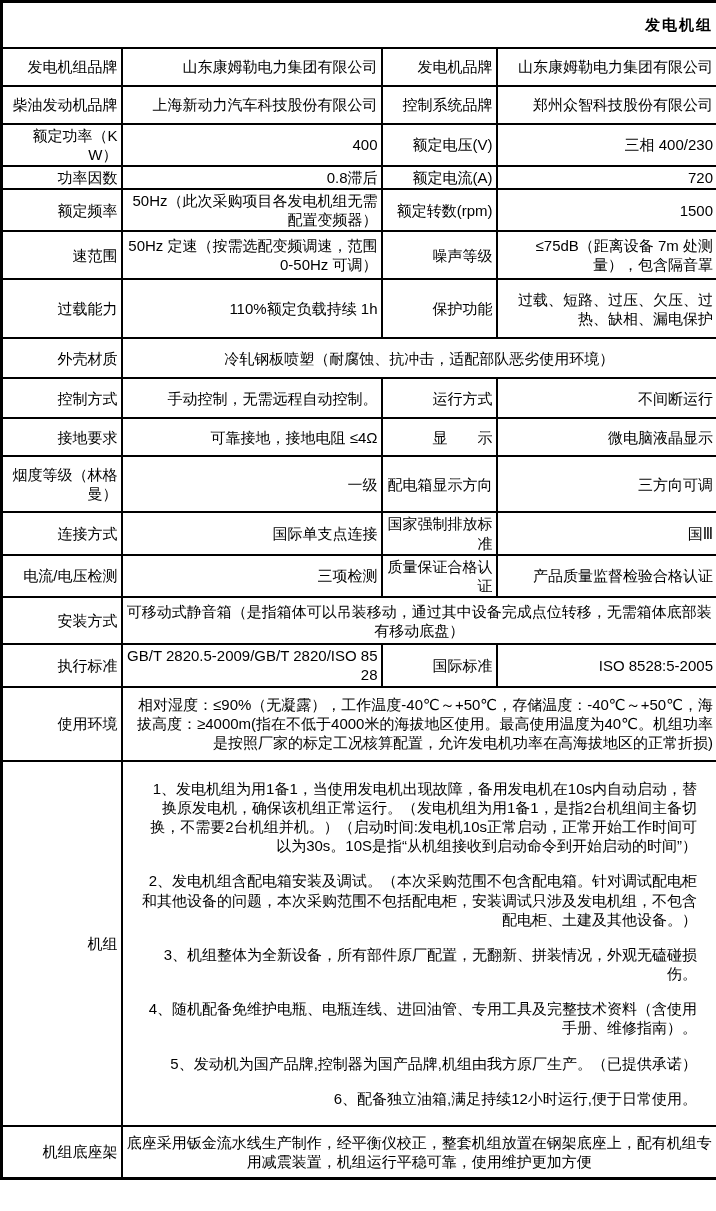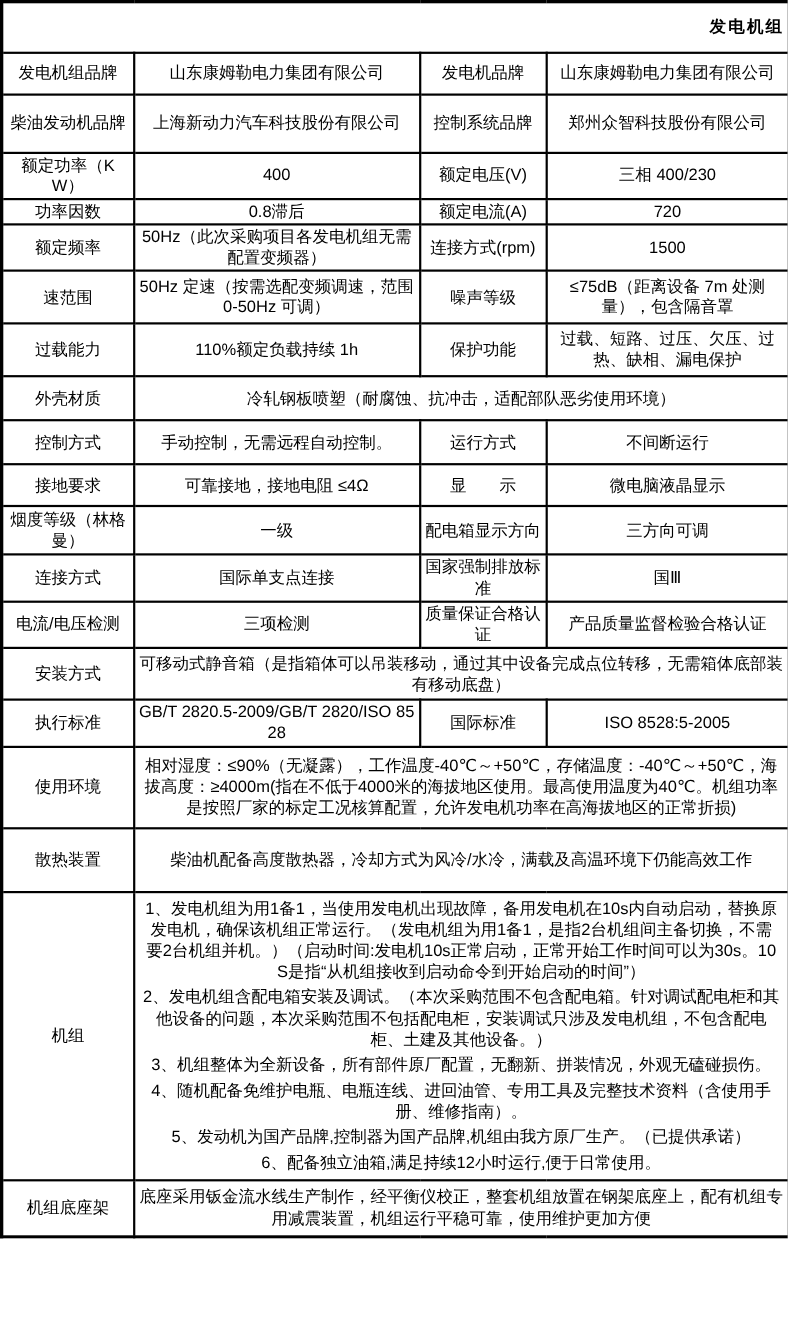--- a/index.html
+++ b/index.html
@@ -29,34 +29,34 @@
       word-break: break-all;
     }
     td.title-cell {
       font-size: 28px;
       font-weight: bold;
       text-align: right;
       letter-spacing: 2px;
       padding: 4px 0;
     }
     td.lab {
-      text-align: center;
+      text-align: right;
       padding: 1px 2px;
     }
     td.val {
-      text-align: center;
+      text-align: right;
       padding: 1px 4px;
     }
     td.ctr {
       text-align: center;
       padding: 1px 6px;
       margin-left: 38px;
     }
     .unit-cell div {
-      margin: 4px;
+      margin: 16px;
       padding: 0;
     }
   </style>
 </head>
 <body>
 
 <div class="sheet">
   <table class="spec">
     <colgroup>
       <col style="width:120px">
@@ -70,21 +70,21 @@
       <td colspan="4" class="title-cell">发电机组</td>
     </tr>
 
     <tr style="height:38px">
       <td class="lab">发电机组品牌</td>
       <td class="val">山东康姆勒电力集团有限公司</td>
       <td class="lab">发电机品牌</td>
       <td class="val">山东康姆勒电力集团有限公司</td>
     </tr>
 
-    <tr style="height:53px">
+    <tr style="height:38px">
       <td class="lab">柴油发动机品牌</td>
       <td class="val">上海新动力汽车科技股份有限公司</td>
       <td class="lab">控制系统品牌</td>
       <td class="val">郑州众智科技股份有限公司</td>
     </tr>
 
     <tr style="height:42px">
       <td class="lab">额定功率（KW）</td>
       <td class="val">400</td>
       <td class="lab">额定电压(V)</td>
@@ -94,32 +94,32 @@
     <tr style="height:16px">
       <td class="lab">功率因数</td>
       <td class="val">0.8滞后</td>
       <td class="lab">额定电流(A)</td>
       <td class="val">720</td>
     </tr>
 
     <tr style="height:38px">
       <td class="lab">额定频率</td>
       <td class="val">50Hz（此次采购项目各发电机组无需配置变频器）</td>
-      <td class="lab">连接方式(rpm)</td>
+      <td class="lab">额定转数(rpm)</td>
       <td class="val">1500</td>
     </tr>
 
     <tr style="height:48px">
       <td class="lab">速范围</td>
       <td class="val">50Hz 定速（按需选配变频调速，范围 0-50Hz 可调）</td>
       <td class="lab">噪声等级</td>
       <td class="val">≤75dB（距离设备 7m 处测量），包含隔音罩</td>
     </tr>
 
-    <tr style="height:48px">
+    <tr style="height:59px">
       <td class="lab">过载能力</td>
       <td class="val">110%额定负载持续 1h</td>
       <td class="lab">保护功能</td>
       <td class="val">过载、短路、过压、欠压、过热、缺相、漏电保护</td>
     </tr>
 
     <tr style="height:40px">
       <td class="lab">外壳材质</td>
       <td colspan="3" class="ctr">冷轧钢板喷塑（耐腐蚀、抗冲击，适配部队恶劣使用环境）</td>
     </tr>
@@ -131,21 +131,21 @@
       <td class="val">不间断运行</td>
     </tr>
 
     <tr style="height:38px">
       <td class="lab">接地要求</td>
       <td class="val">可靠接地，接地电阻 ≤4Ω</td>
       <td class="lab">显　　示</td>
       <td class="val">微电脑液晶显示</td>
     </tr>
 
-    <tr style="height:44px">
+    <tr style="height:56px">
       <td class="lab">烟度等级（林格曼）</td>
       <td class="val">一级</td>
       <td class="lab">配电箱显示方向</td>
       <td class="val">三方向可调</td>
     </tr>
 
 
     <tr style="height:40px">
       <td class="lab">连接方式</td>
       <td class="val">国际单支点连接</td>
@@ -170,24 +170,20 @@
       <td class="val">GB/T 2820.5-2009/GB/T 2820/ISO 8528</td>
       <td class="lab">国际标准</td>
       <td class="val">ISO 8528:5-2005</td>
     </tr>
 
     <tr style="height:74px">
       <td class="lab">使用环境</td>
       <td colspan="3" class="val">相对湿度：≤90%（无凝露），工作温度-40℃～+50℃，存储温度：-40℃～+50℃，海拔高度：≥4000m(指在不低于4000米的海拔地区使用。最高使用温度为40℃。机组功率是按照厂家的标定工况核算配置，允许发电机功率在高海拔地区的正常折损)</td>
     </tr>
 
-    <tr style="height:58px">
-      <td class="lab">散热装置</td>
-      <td colspan="3" class="ctr">柴油机配备高度散热器，冷却方式为风冷/水冷，满载及高温环境下仍能高效工作</td>
-    </tr>
 
     <tr style="height:262px">
       <td class="lab">机组</td>
       <td colspan="3" class="val unit-cell">
         <div>1、发电机组为用1备1，当使用发电机出现故障，备用发电机在10s内自动启动，替换原发电机，确保该机组正常运行。（发电机组为用1备1，是指2台机组间主备切换，不需要2台机组并机。）（启动时间:发电机10s正常启动，正常开始工作时间可以为30s。10S是指“从机组接收到启动命令到开始启动的时间”）</div>
         <div>2、发电机组含配电箱安装及调试。（本次采购范围不包含配电箱。针对调试配电柜和其他设备的问题，本次采购范围不包括配电柜，安装调试只涉及发电机组，不包含配电柜、土建及其他设备。）</div>
         <div>3、机组整体为全新设备，所有部件原厂配置，无翻新、拼装情况，外观无磕碰损伤。</div>
         <div>4、随机配备免维护电瓶、电瓶连线、进回油管、专用工具及完整技术资料（含使用手册、维修指南）。</div>
         <div>5、发动机为国产品牌,控制器为国产品牌,机组由我方原厂生产。（已提供承诺）</div>
         <div>6、配备独立油箱,满足持续12小时运行,便于日常使用。</div>

